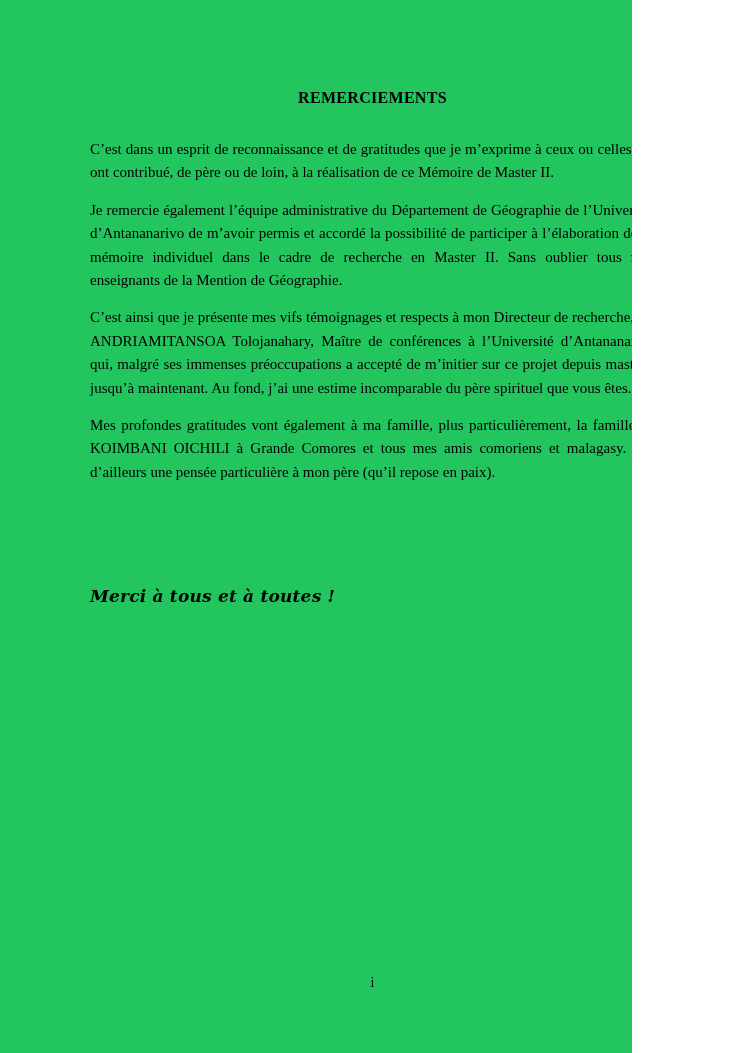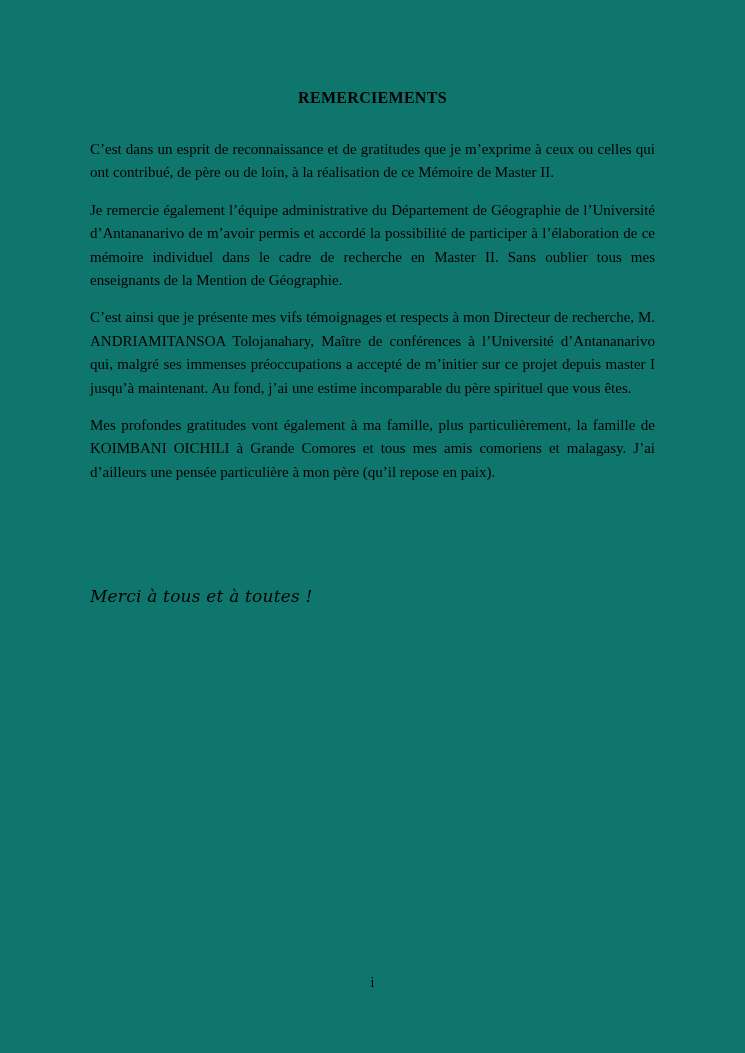--- a/index.html
+++ b/index.html
@@ -3,23 +3,23 @@
 <meta charset="utf-8">
 <style>
   * { margin: 0; padding: 0; box-sizing: border-box; }
   html, body { background: #ffffff; }
   body {
     font-family: "Liberation Serif", serif;
     color: #000000;
   }
   .page {
     position: relative;
-    width: 745px;
+    width: 632px;
     height: 1053px;
-    background: #0f766e;
+    background: #22c55e;
     overflow: hidden;
   }
   .content {
     position: absolute;
     left: 90px;
     top: 88px;
     width: 565px;
   }
   .title {
     text-align: center;
@@ -34,21 +34,21 @@
     line-height: 23.4px;
     text-align: justify;
     margin-bottom: 14px;
   }
   .closing {
     position: absolute;
     left: 90px;
     top: 586px;
     font-family: "DejaVu Serif", serif;
     font-style: italic;
-    font-weight: normal;
+    font-weight: bold;
     font-size: 17px;
     letter-spacing: 0.2px;
   }
   .page-number {
     position: absolute;
     left: 0;
     top: 975px;
     width: 745px;
     text-align: center;
     font-size: 14px;

